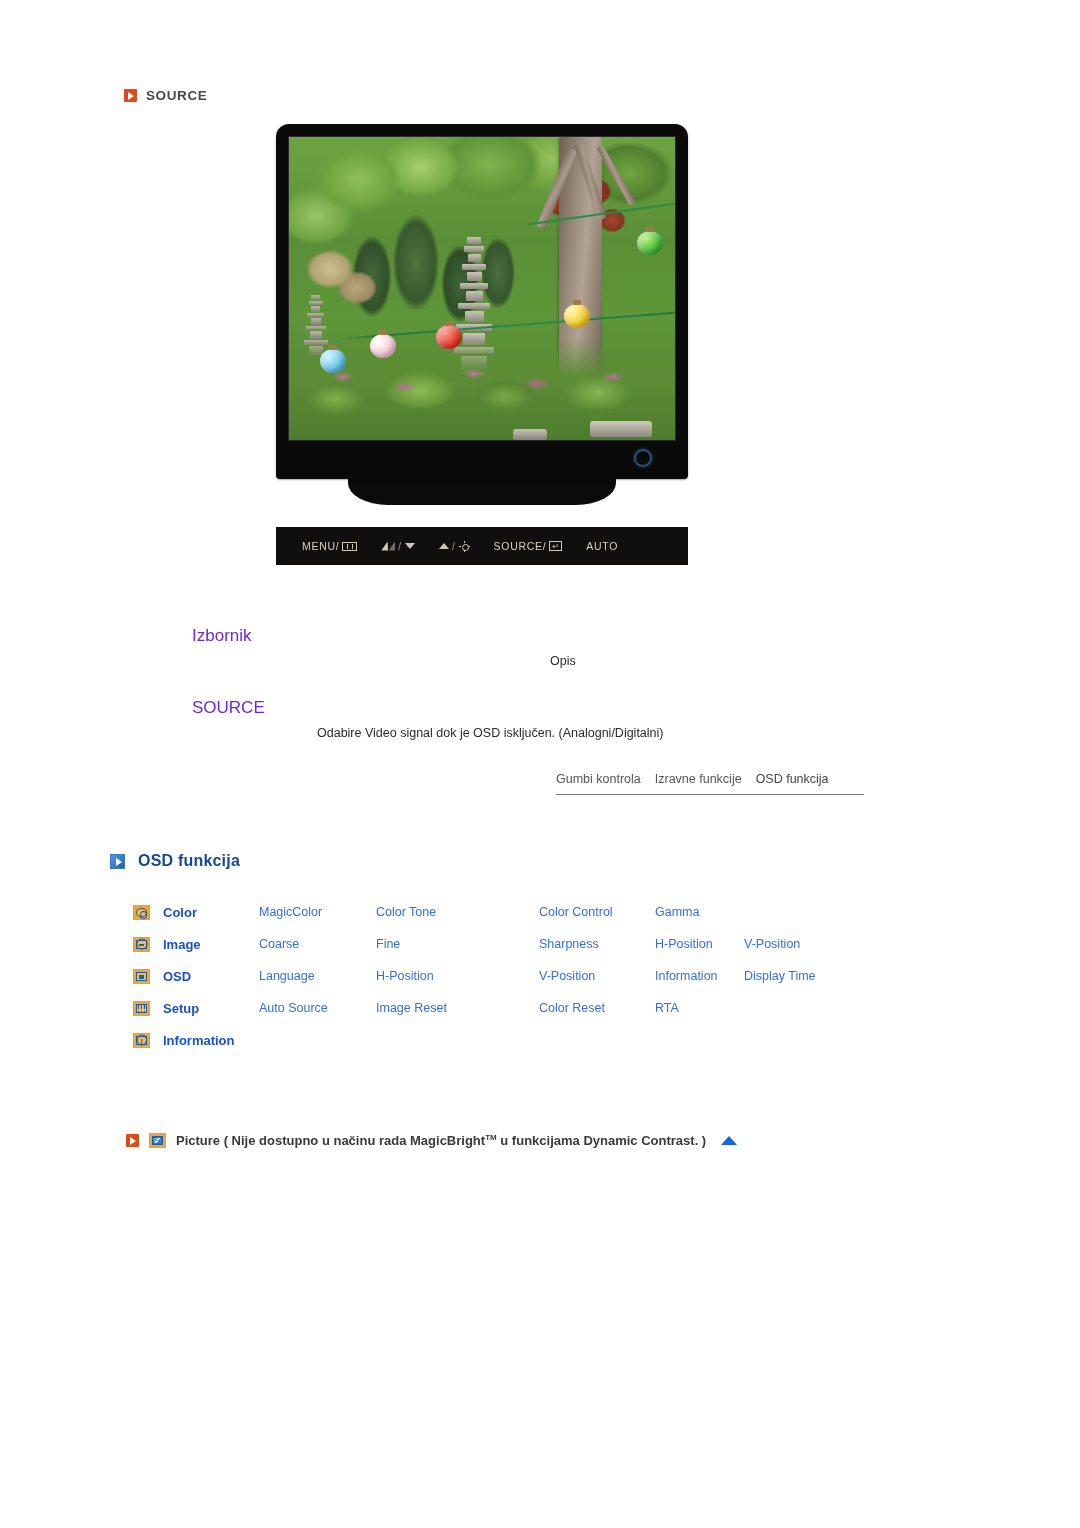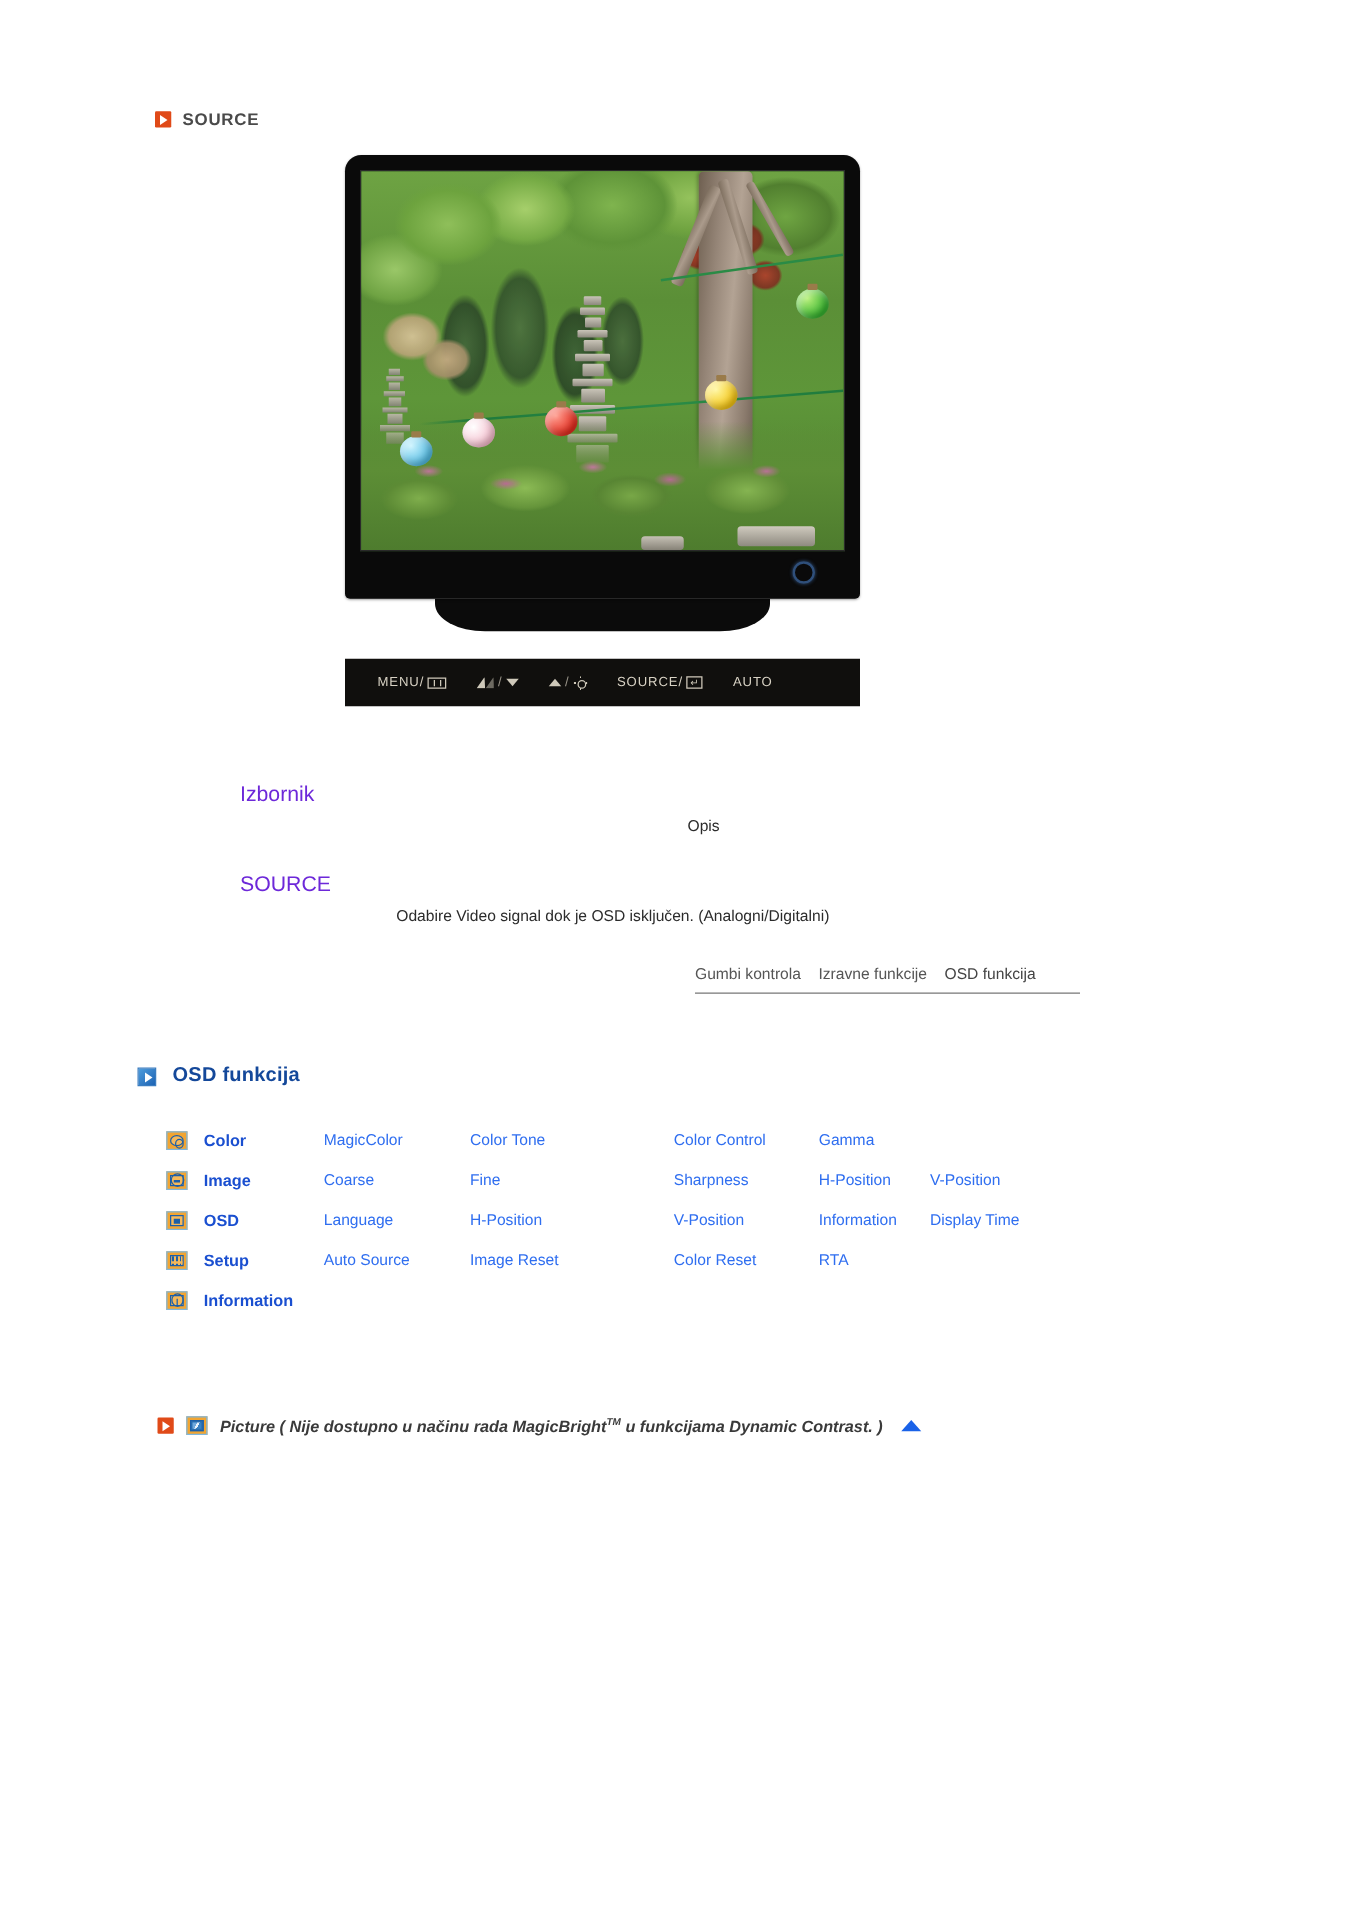--- a/index.html
+++ b/index.html
@@ -407,21 +407,21 @@
   }
 
   
   .note {
     position: absolute;
     left: 126px; top: 1133px;
     display: flex; align-items: center; gap: 10px;
     white-space: nowrap;
   }
   .note .text {
-    font-size: 13px; font-weight: bold; color: #3a3a3a; font-style: italic;
+    font-size: 13px; font-weight: bold; color: #3a3a3a;
   }
   .note .text sup { font-size: 8px; vertical-align: super; }
   .tri-up {
     display: inline-block;
     border-left: 8px solid transparent;
     border-right: 8px solid transparent;
     border-bottom: 9px solid #1a62e8;
     margin-left: 5px;
   }
 </style>

